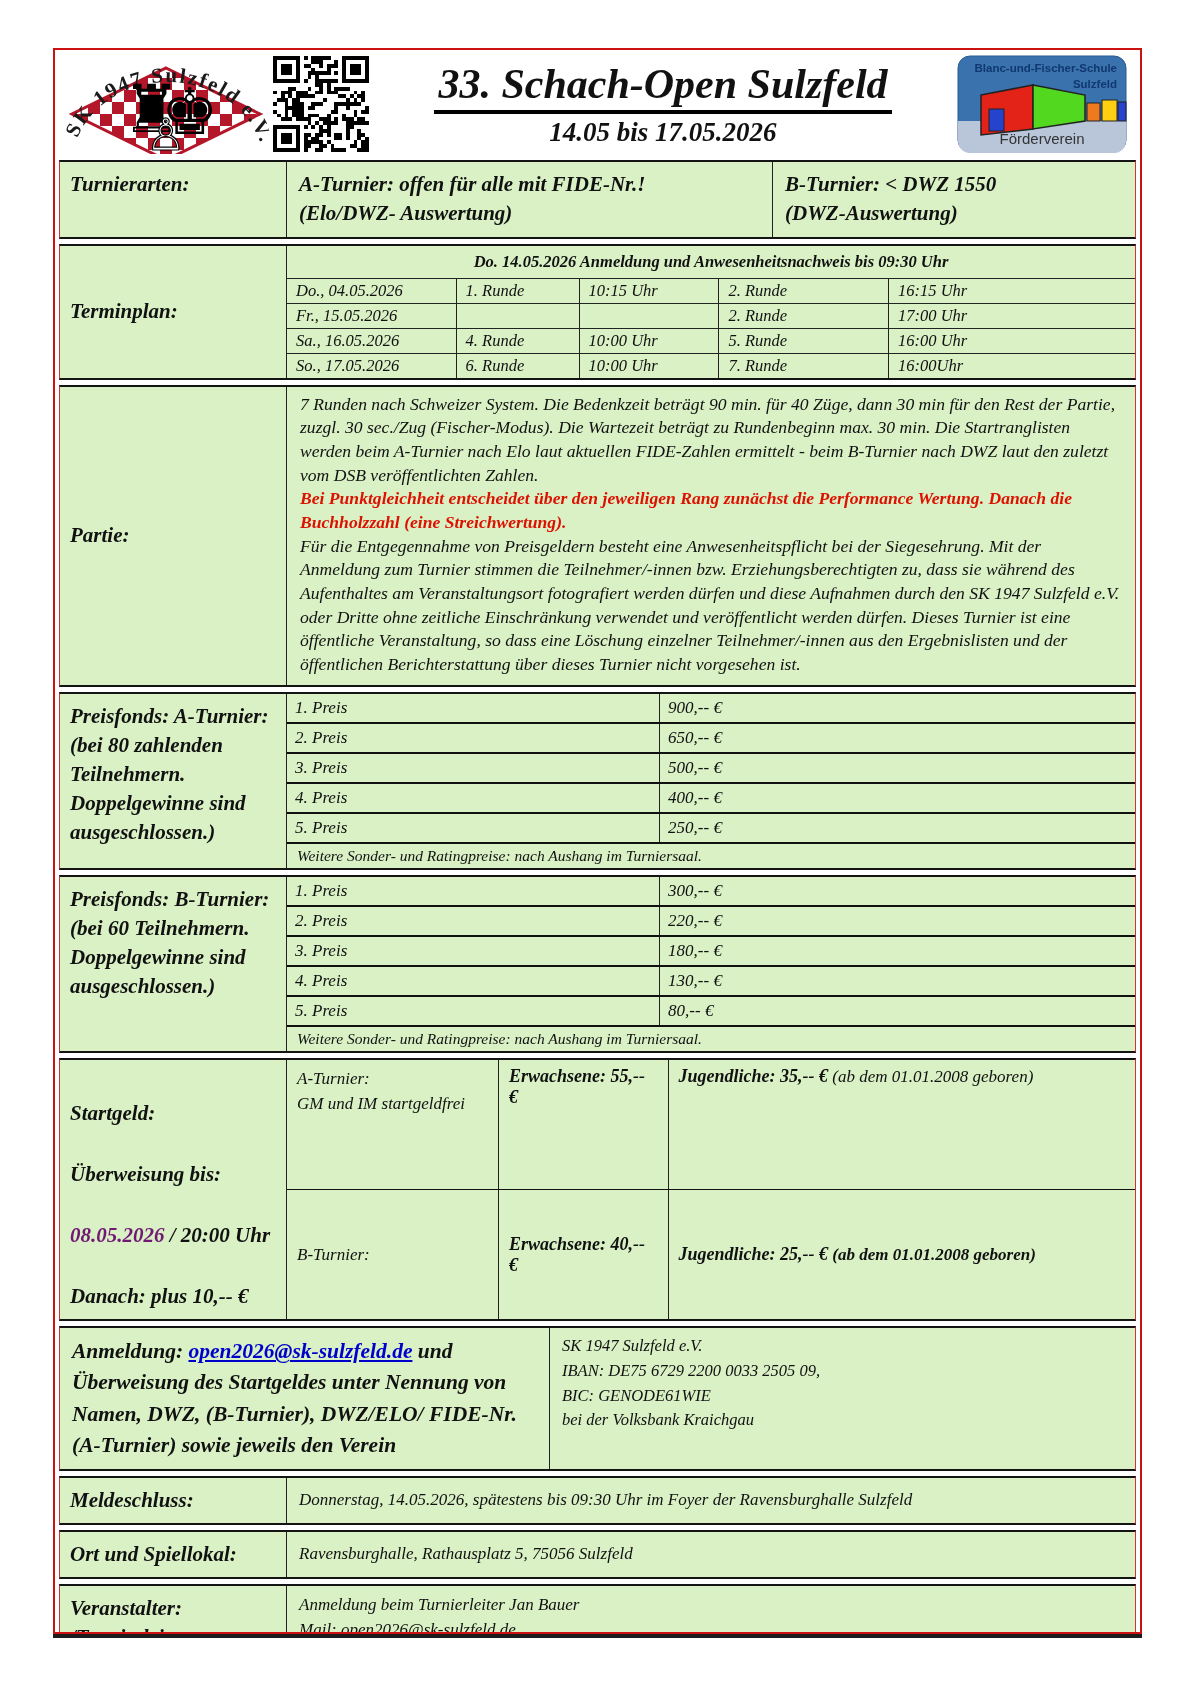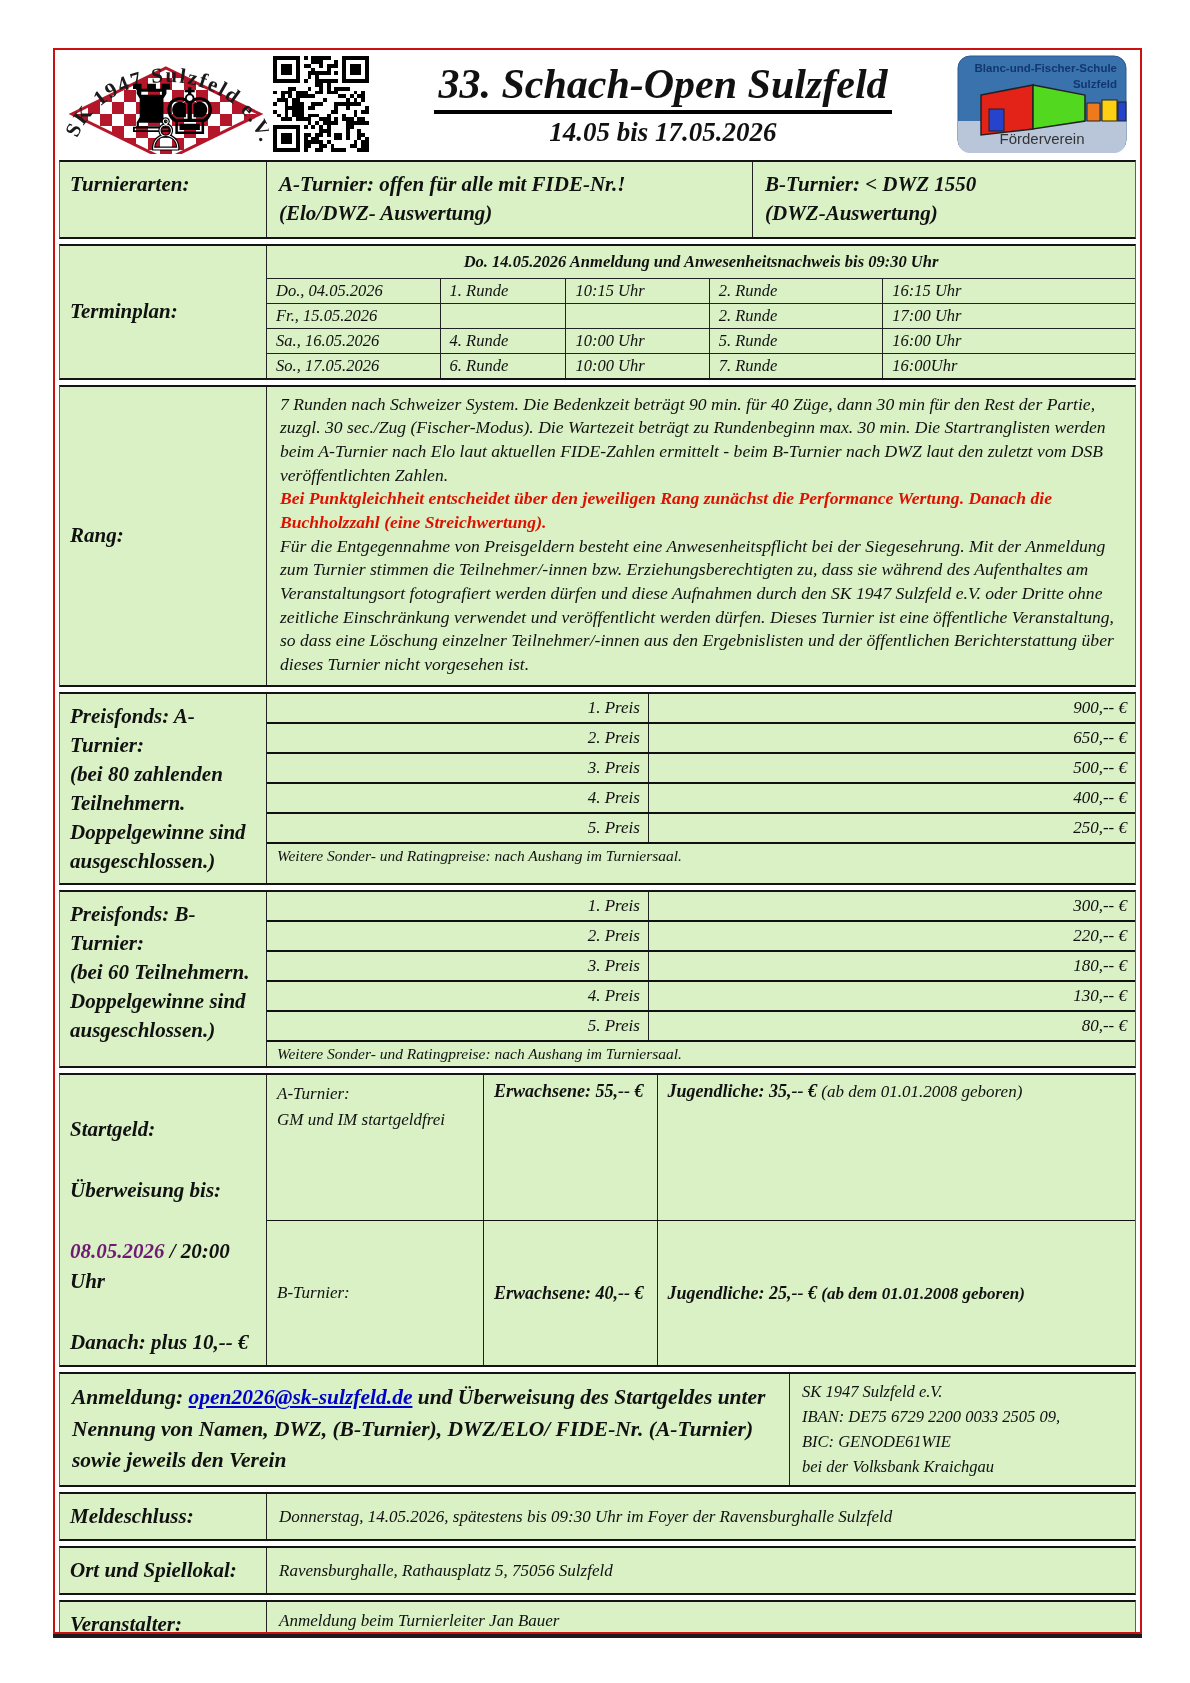--- a/index.html
+++ b/index.html
@@ -18,21 +18,21 @@
   .logo-club { width:205px; flex:none; }
   .qr { width:96px; height:96px; flex:none; margin-left:4px; }
   .logo-school { width:170px; flex:none; margin-right:4px; }
   
   .sec {
     margin:5px 1px 0 1px; background:#d9f1c5;
     border:1px solid #c33; border-top:2px solid #141414; border-bottom:2px solid #141414;
     display:flex;
   }
   .lbl {
-    flex:none; width:207px; padding:8px 10px; font-weight:bold; font-style:italic; font-size:21px;
+    flex:none; width:227px; padding:8px 10px; font-weight:bold; font-style:italic; font-size:21px;
     border-right:1px solid #222; white-space:pre-line; line-height:1.38;
   }
   .body-col { flex:1; display:flex; flex-direction:column; }
   .red { color:#701a75; }
   .blue-link { color:#0000cc; font-style:italic; cursor:pointer; }
   .u { text-decoration:underline; }
   .ml { white-space:pre-line; }
   
   .ta-a { flex:none; width:486px; border-right:1px solid #222; padding:8px 12px; font-weight:bold; font-style:italic; font-size:21px; line-height:1.4; }
   .ta-b { flex:1; padding:8px 12px; font-weight:bold; font-style:italic; font-size:21px; line-height:1.4; }
@@ -42,35 +42,35 @@
   .tp-row:last-child { border-bottom:none; }
   .tp-row > div { padding:2px 9px; font-style:italic; font-size:16.5px; border-right:1px solid #222; }
   .tp-row > div:last-child { border-right:none; }
   .tp-c1 { width:20%; } .tp-c2 { width:14.5%; } .tp-c3 { width:16.5%; } .tp-c4 { width:20%; } .tp-c5 { width:29%; flex:1; }
   
   .modus-txt { padding:6px 13px 8px; font-size:17.6px; line-height:1.345; font-style:italic; }
   .modus-txt span { display:block; }
   .modus-red { color:#dd1100; font-weight:bold; }
   
   .pf-row { display:flex; border-bottom:2.5px solid #111; }
-  .pf-row > div { padding:4px 8px; text-align:right; font-style:italic; font-size:17px; }
+  .pf-row > div { padding:4px 8px; text-align:left; font-style:italic; font-size:17px; }
   .pf-prize { width:44%; border-right:1px solid #222; }
   .pf-amt { flex:1; }
   .pf-note { padding:3px 10px; font-style:italic; font-size:15.5px; }
   
   .sg-row { display:flex; border-bottom:1.5px solid #111; }
   .sg-row:last-child { border-bottom:none; }
   .sg-row > div { padding:6px 10px; }
   .sg-c1 { width:25%; border-right:1px solid #222; font-style:italic; font-size:17px; white-space:pre-line; line-height:1.5; }
   .sg-c2 { width:20%; border-right:1px solid #222; font-weight:bold; font-style:italic; font-size:18px; }
   .sg-c3 { flex:1; font-style:italic; font-size:17px; }
   .sg-c3 b { font-size:18px; }
   .sg-lbl { line-height:1.45; }
   
-  .an-left { flex:none; width:730px; padding:8px 12px; font-weight:bold; font-style:italic; font-size:21.5px; line-height:1.45; border-right:1px solid #222; }
+  .an-left { flex:none; width:490px; padding:8px 12px; font-weight:bold; font-style:italic; font-size:21.5px; line-height:1.45; border-right:1px solid #222; }
   .an-right { flex:1; padding:6px 12px; font-style:italic; font-size:16.5px; line-height:1.5; white-space:pre-line; }
   
   .row-txt { flex:1; padding:8px 12px; font-style:italic; font-size:17px; }
   .ver-left { flex:none; width:447px; padding:6px 12px; font-style:italic; font-size:17px; line-height:1.5; border-right:1px solid #222; white-space:pre-line; }
   .ver-right { flex:1; padding:6px 12px; font-style:italic; font-size:17px; line-height:1.5; white-space:pre-line; }
 </style>
 </head>
 <body>
 
 <div class="page">
@@ -373,21 +373,21 @@
         <div class="tp-c1">So., 17.05.2026</div>
         <div class="tp-c2">6. Runde</div>
         <div class="tp-c3">10:00 Uhr</div>
         <div class="tp-c4">7. Runde</div>
         <div class="tp-c5">16:00Uhr</div>
       </div>
     </div>
   </div>
 
   <div class="sec">
-    <div class="lbl" style="display:flex;align-items:center;">Rang:</div>
+    <div class="lbl" style="display:flex;align-items:center;">Partie:</div>
     <div class="modus-txt">
       <span>7 Runden nach Schweizer System. Die Bedenkzeit beträgt 90 min. für 40 Züge, dann 30 min für den Rest der Partie, zuzgl. 30 sec./Zug (Fischer-Modus).  Die Wartezeit beträgt zu Rundenbeginn max. 30 min. Die Startranglisten werden beim A-Turnier nach Elo laut aktuellen FIDE-Zahlen ermittelt - beim B-Turnier nach DWZ laut den zuletzt vom DSB veröffentlichten Zahlen.</span>
       <span class="modus-red">Bei Punktgleichheit entscheidet über den jeweiligen Rang zunächst die Performance Wertung. Danach die Buchholzzahl (eine Streichwertung).</span>
       <span>Für die Entgegennahme von Preisgeldern besteht eine Anwesenheitspflicht bei der Siegesehrung. Mit der Anmeldung zum Turnier stimmen die Teilnehmer/-innen bzw. Erziehungsberechtigten zu, dass sie während des Aufenthaltes am Veranstaltungsort fotografiert werden dürfen und diese Aufnahmen durch den  SK 1947 Sulzfeld e.V. oder Dritte ohne zeitliche Einschränkung verwendet und veröffentlicht werden dürfen. Dieses Turnier ist eine öffentliche Veranstaltung, so dass eine Löschung einzelner Teilnehmer/-innen aus den Ergebnislisten und der öffentlichen Berichterstattung über dieses Turnier nicht vorgesehen ist.</span>
     </div>
   </div>
 
   <div class="sec">
     <div class="lbl">Preisfonds: A-Turnier:
 (bei 80 zahlenden

